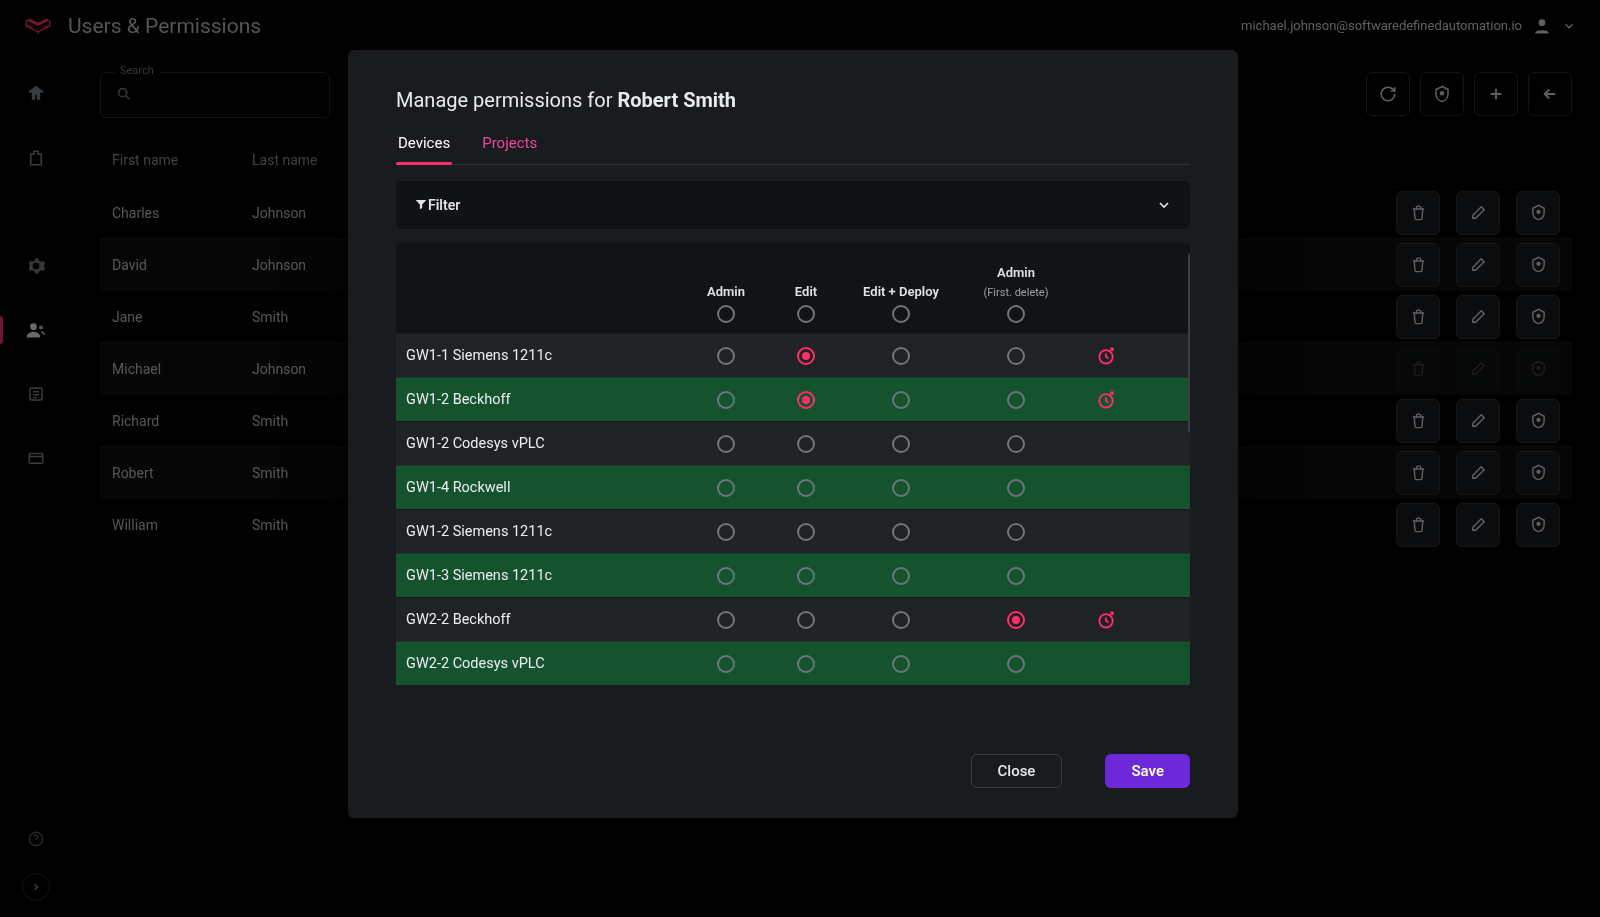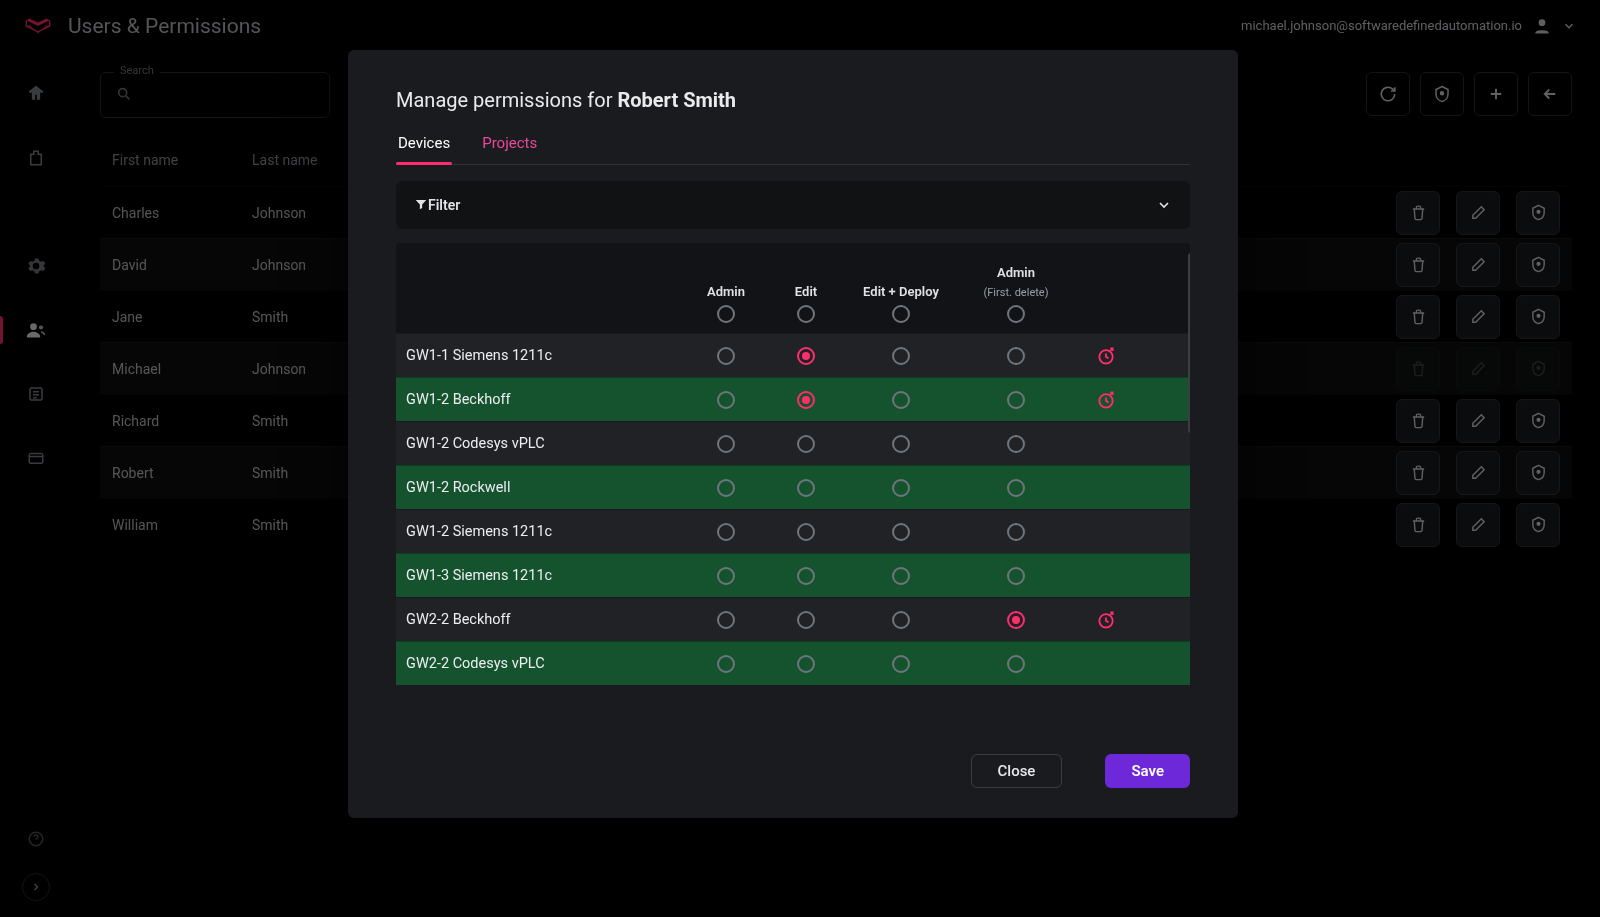--- a/index.html
+++ b/index.html
@@ -602,21 +602,21 @@
             </div>
             <div>
               <div class="radio"></div>
             </div>
             <div>
               <div class="radio"></div>
             </div>
             <div class="temp-icon"></div>
           </div>
           <div class="perm-row">
-            <div>GW1-2 Rockwell</div>
+            <div>GW1-4 Rockwell</div>
             <div>
               <div class="radio"></div>
             </div>
             <div>
               <div class="radio"></div>
             </div>
             <div>
               <div class="radio"></div>
             </div>
             <div>

